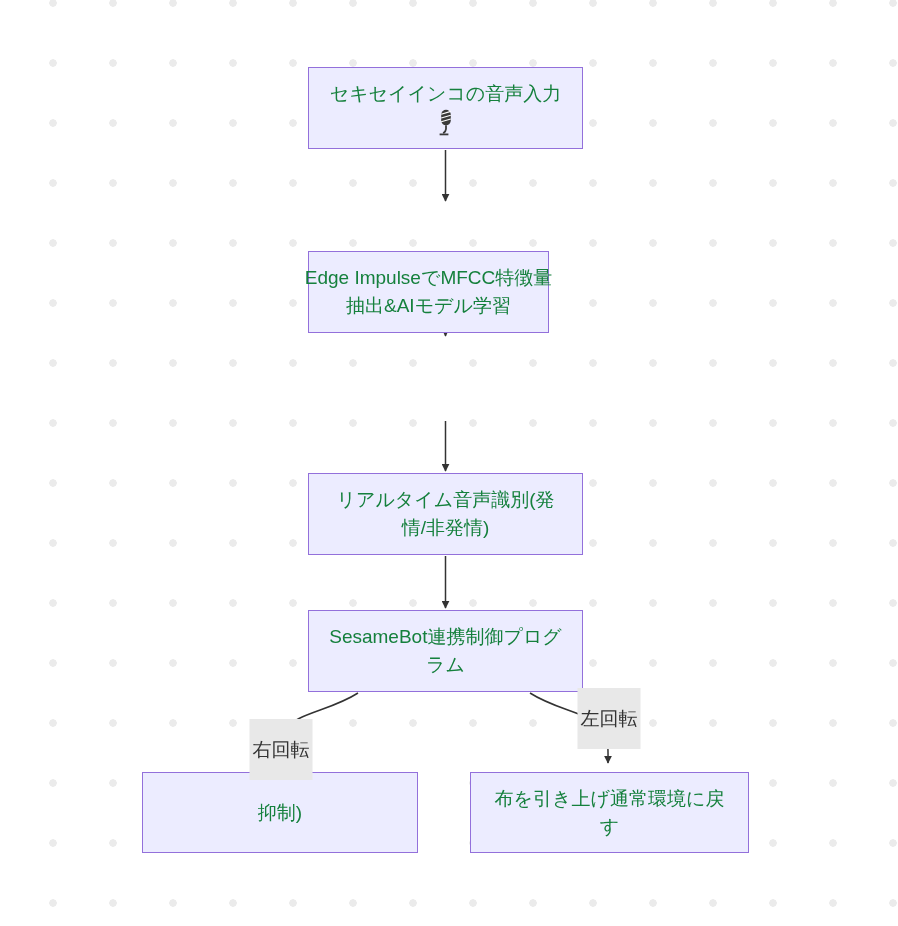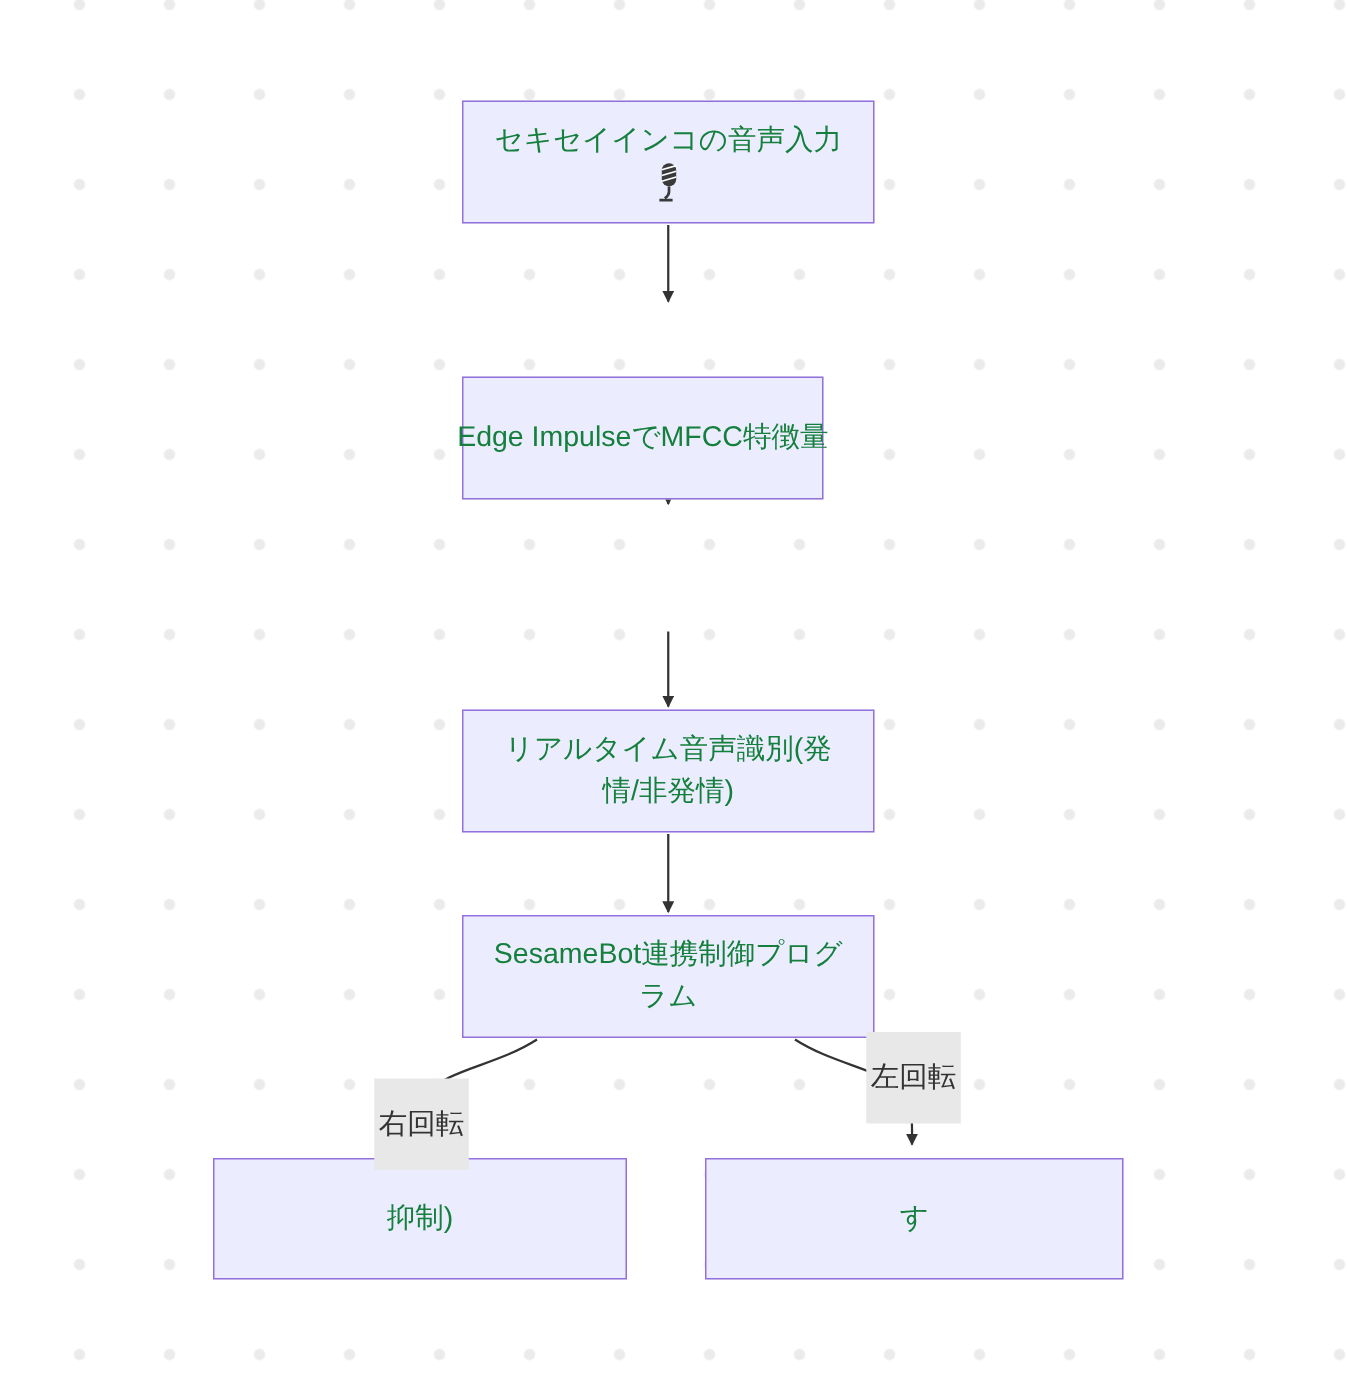--- a/index.html
+++ b/index.html
@@ -94,37 +94,39 @@
         <rect x="5.2" y="0.8" width="9.6" height="15.5" rx="4.8" fill="#3a3a3a"></rect>
         <path d="M5.2,5.2 L14.8,2.4 M5.2,9 L14.8,6.2 M5.2,12.8 L14.8,10" stroke="#ffffff" stroke-width="1.1" fill="none"></path>
         <path d="M10,16.3 L10,20 C10,22 8.6,23.2 7.2,24.2" stroke="#3a3a3a" stroke-width="1.8" fill="none"></path>
         <path d="M3.6,25.4 L12.4,25.4" stroke="#3a3a3a" stroke-width="1.8" fill="none"></path>
       </svg>
     </span>
   </div>
 
   <div id="node-b" class="node">
     <span class="line">Edge ImpulseでMFCC特徴量</span>
+    <span class="line">抽出&amp;AIモデル学習</span>
   </div>
 
 
   <div id="node-e" class="node">
     <span class="line">SesameBot連携制御プログ</span>
     <span class="line">ラム</span>
   </div>
 
   <div id="node-d" class="node">
     <span class="line">リアルタイム音声識別(発</span>
     <span class="line">情/非発情)</span>
   </div>
 
   <div id="node-f" class="node">
     <span class="line">抑制)</span>
   </div>
 
   <div id="node-g" class="node">
+    <span class="line">布を引き上げ通常環境に戻</span>
     <span class="line">す</span>
   </div>
 
   <div id="edge-label-right" class="edge-label">右回転</div>
   <div id="edge-label-left" class="edge-label">左回転</div>
 
 </div>
 
 </body></html>

